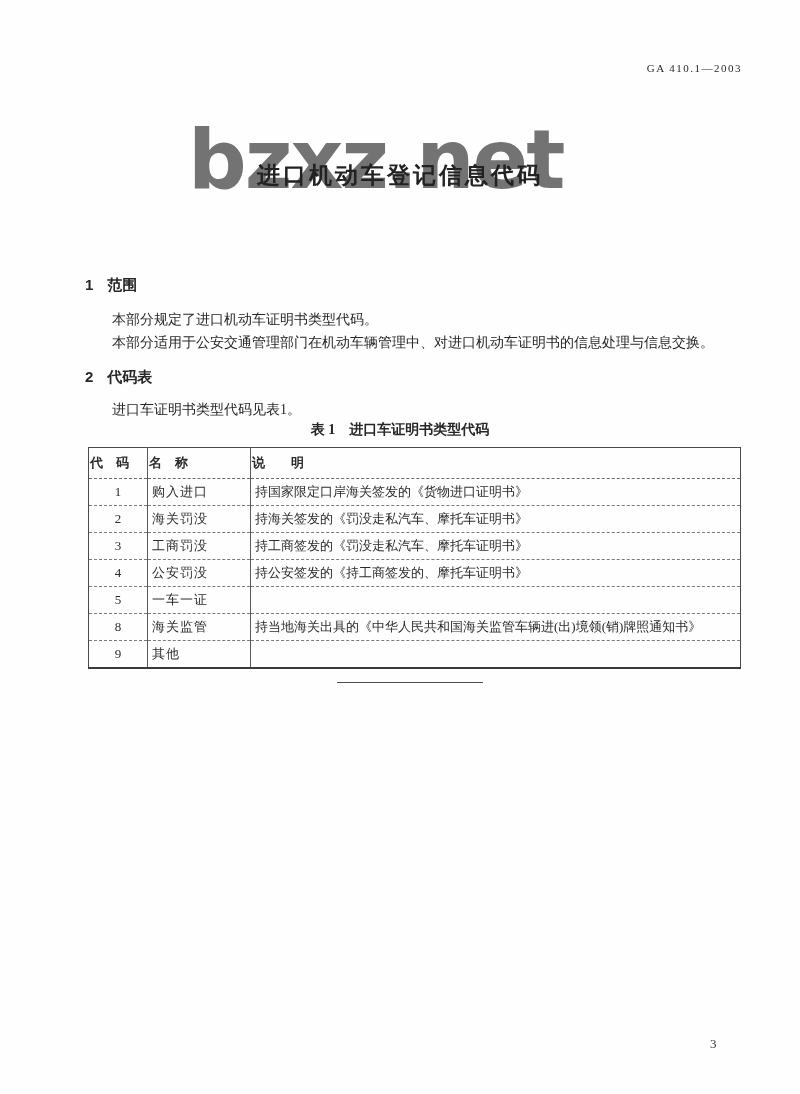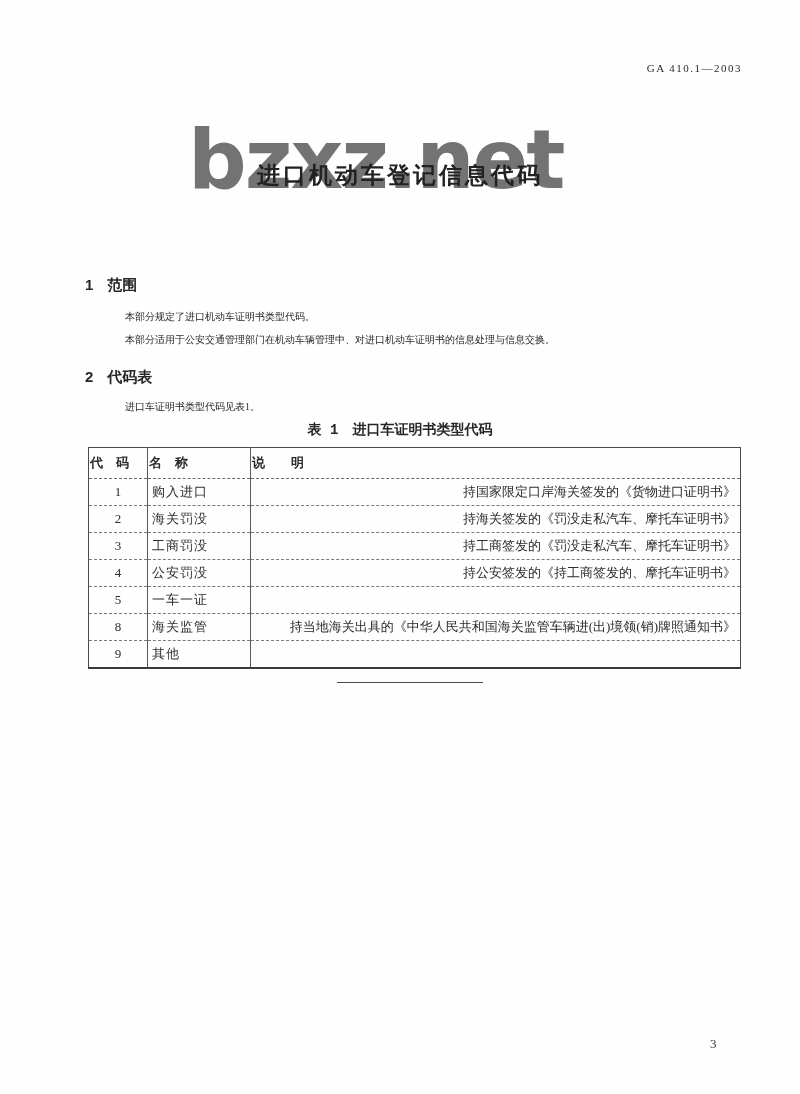--- a/index.html
+++ b/index.html
@@ -40,29 +40,28 @@
   .title-line2{font-size:21px;font-weight:bold;letter-spacing:2px;line-height:1.4;}
   .section-heading{
     position:absolute;left:85px;
     font-size:15px;font-weight:bold;
     font-family:"Liberation Sans", sans-serif;
     color:#262626;
   }
   .section-heading .sec-num{margin-right:14px;}
   .para{
     position:absolute;left:112px;right:72px;
-    font-size:10px;line-height:1.45;
+    font-size:14px;line-height:1.45;
     color:#262626;
-    margin-left:13px;
   }
   .table-caption{
     position:absolute;top:421px;left:0;right:0;
     text-align:center;
     font-size:14px;font-weight:bold;
-    font-family:Liberation Mono, monospace;
+    font-family:Liberation Serif, serif;
     color:#262626;
   }
   table.code-table{
     position:absolute;top:447px;left:88px;
     width:652px;
     border-collapse:collapse;
     table-layout:fixed;
     font-size:13px;
     color:#2b2b2b;
     border:1.5px solid #4a4a4a;
@@ -86,21 +85,21 @@
     border-bottom:1px dashed #7a7a7a;
     border-right:1px solid #5a5a5a;
     white-space:nowrap;
     overflow:hidden;
   }
   table.code-table th:last-child,
   table.code-table td:last-child{border-right:none;}
   table.code-table tr:last-child td{border-bottom:none;}
   td.cell-code{text-align:center;}
   td.cell-name{text-align:left;letter-spacing:1px;}
-  td.cell-desc{text-align:right;padding-left:8px;}
+  td.cell-desc{text-align:left;padding-left:8px;}
   .end-divider{
     position:absolute;top:682px;left:337px;width:146px;
     border-top:1px solid #4d4d4d;height:0;
   }
   .page-number{
     position:absolute;top:1036px;left:710px;
     font-size:13px;color:#333;
   }
 </style>
 </head>

